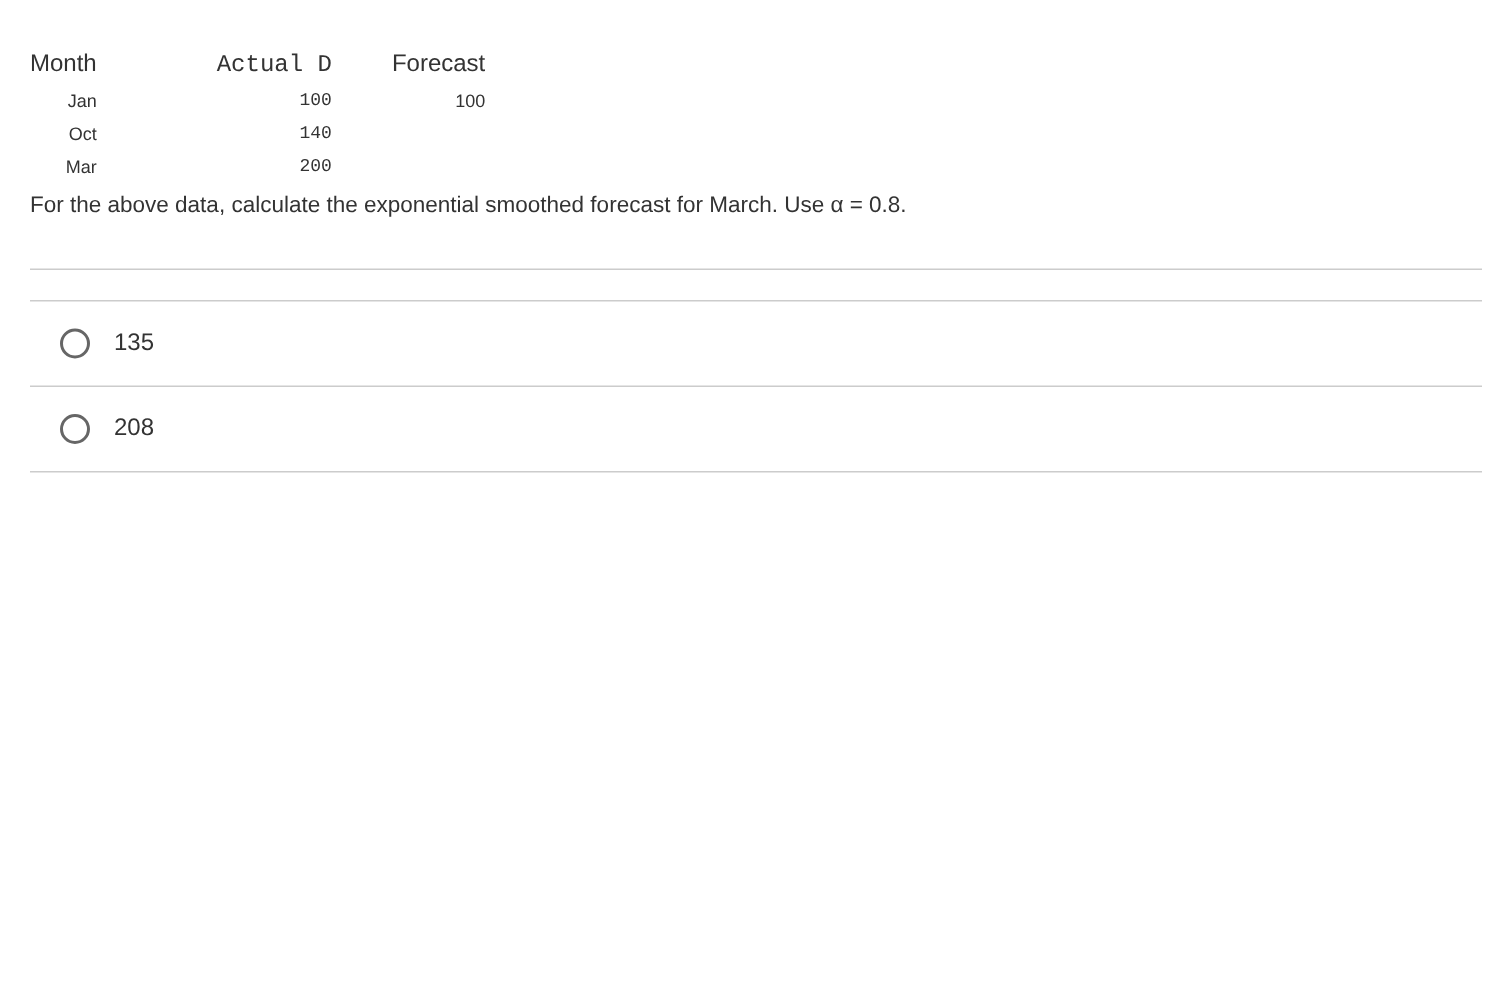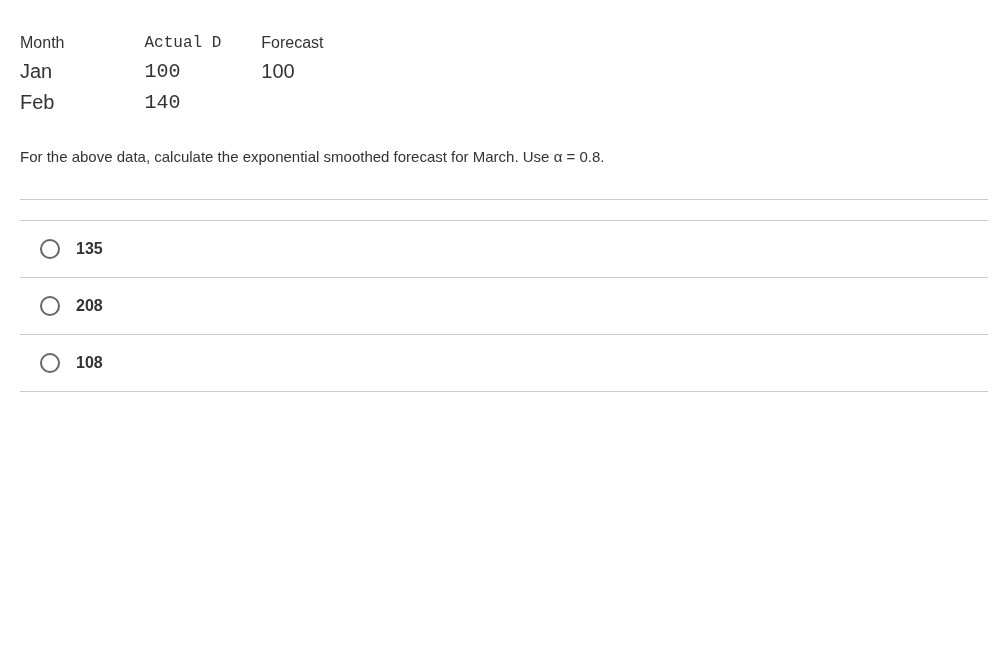--- a/index.html
+++ b/index.html
@@ -17,35 +17,35 @@
       min-height: 654px;
       padding: 30px 20px;
     }
 
     .table-section {
       margin-bottom: 24px;
     }
 
     .data-table {
       border-collapse: collapse;
-      margin-bottom: 28px;
+      margin-bottom: 4px;
     }
 
     .data-table th {
       text-align: left;
       padding: 4px 40px 4px 0;
       font-weight: normal;
       font-size: 16px;
       color: #333;
     }
 
     .data-table td {
-      text-align: left;
+      text-align: right;
       padding: 4px 40px 4px 0;
-      font-size: 20px;
+      font-size: 12px;
       color: #333;
     }
 
     .col-month {
       min-width: 80px;
     }
 
     .col-actual {
       min-width: 100px;
       padding-left: 40px !important;
@@ -92,21 +92,20 @@
       border: 2px solid #666666;
       background: #ffffff;
       margin-right: 16px;
       flex-shrink: 0;
       display: inline-block;
     }
 
     .option-label {
       font-size: 16px;
       color: #333;
-      font-weight: bold;
     }
   </style>
 </head>
 <body>
 
 <div class="table-section">
   <table class="data-table">
     <thead>
       <tr>
         <th class="col-month">Month</th>
@@ -114,38 +113,39 @@
         <th class="col-forecast">Forecast</th>
       </tr>
     </thead>
     <tbody id="table-body">
     <tr>
           <td class="col-month">Jan</td>
           <td class="col-actual">100</td>
           <td class="col-forecast">100</td>
         </tr>
         <tr>
-          <td class="col-month">Feb</td>
+          <td class="col-month">Oct</td>
           <td class="col-actual">140</td>
+          <td class="col-forecast"></td>
+        </tr>
+        <tr>
+          <td class="col-month">Mar</td>
+          <td class="col-actual">200</td>
           <td class="col-forecast"></td>
         </tr>
       </tbody>
   </table>
 
   <p class="question-text">For the above data, calculate the exponential smoothed forecast for March. Use α = 0.8.</p>
 </div>
 
 <hr class="divider">
 
 <div class="options-section" id="options-container">
 <div class="option-row">
       <span class="radio-circle"></span>
       <span class="option-label">135</span>
     </div>
     <div class="option-row">
       <span class="radio-circle"></span>
       <span class="option-label">208</span>
     </div>
-    <div class="option-row">
-      <span class="radio-circle"></span>
-      <span class="option-label">108</span>
-    </div>
   </div>
 
 </body></html>

